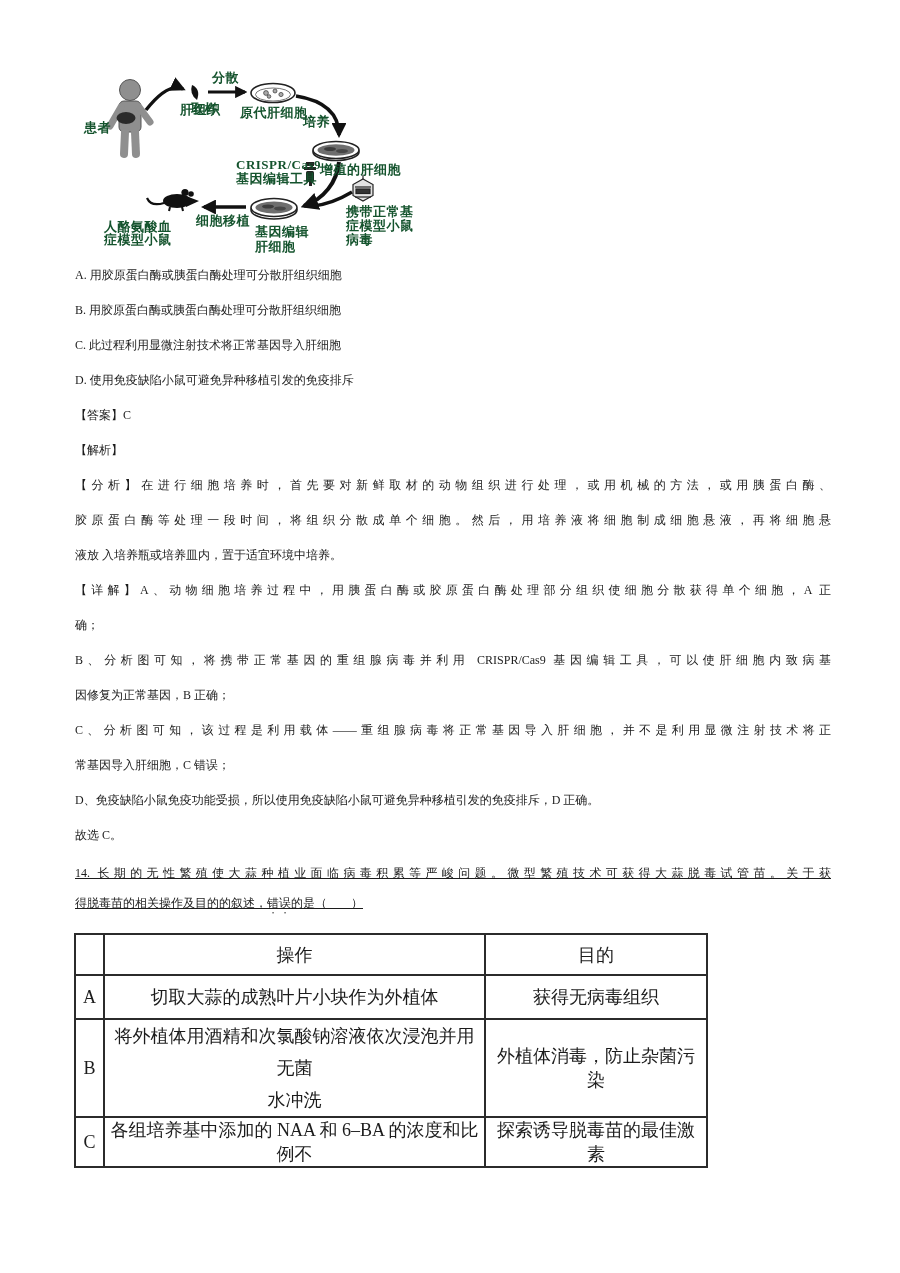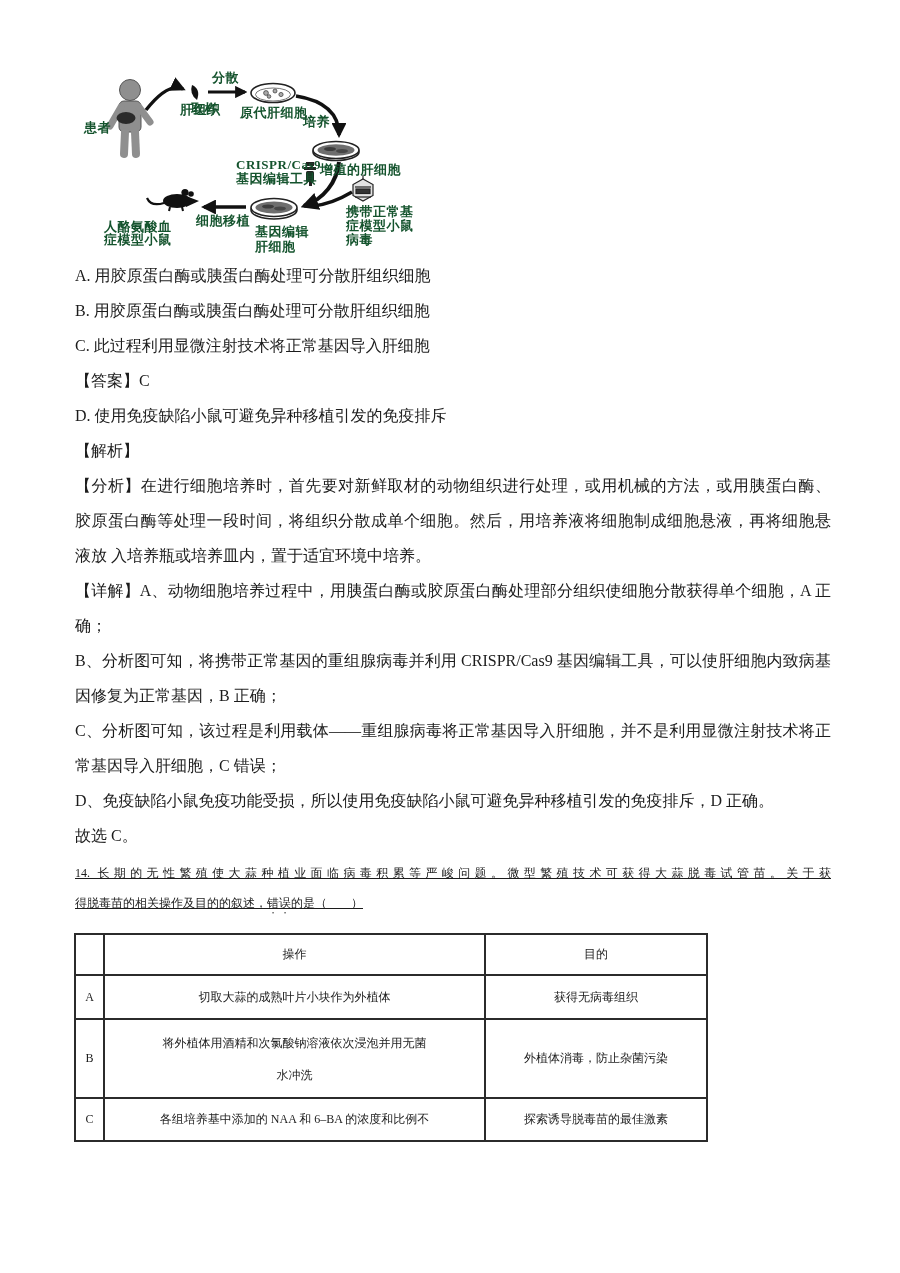--- a/index.html
+++ b/index.html
@@ -6,33 +6,33 @@
   .page{position:relative;width:900px;height:1273px;background:#fff;overflow:hidden;
         font-family:"Liberation Serif","DejaVu Serif",serif;color:#1c1c1c;}
 
   
   .diagram{position:absolute;left:80px;top:60px;width:340px;height:205px;}
   .diagram svg{position:absolute;left:0;top:0;}
   .dlabel{position:absolute;font-size:13px;font-weight:bold;line-height:14px;
           white-space:nowrap;color:#14532d;letter-spacing:0.5px;}
 
   
-  .textblock{position:absolute;left:75px;top:258px;width:756px;font-size:16px;}
+  .textblock{position:absolute;left:75px;top:258px;width:756px;font-size:12px;}
   .tline{height:35px;line-height:35px;white-space:normal;}
   .tline.fill{text-align:justify;text-align-last:justify;}
 
   .q14block{position:absolute;left:75px;top:858px;width:756px;font-size:12px;text-decoration:underline;}
   .qline{height:30px;line-height:30px;}
   .qline.fill{text-align:justify;text-align-last:justify;}
   .emph{-webkit-text-emphasis:filled dot #333;-webkit-text-emphasis-position:under;
         text-emphasis:filled dot #333;text-emphasis-position:under right;}
 
   
   .qtable{position:absolute;left:74px;top:933px;border-collapse:collapse;table-layout:fixed;
-          font-size:12px;color:#1c1c1c;}
+          font-size:18px;color:#1c1c1c;}
   .qtable td,.qtable th{border:2px solid #2b2b2b;text-align:center;vertical-align:middle;
           font-weight:normal;padding:0 4px;}
   .col-letter{width:29px;}
   .col-op{width:381px;}
   .col-purpose{width:222px;}
   .row-head{height:41px;}
   .row-a{height:44px;}
   .row-b{height:79px;}
   .row-c{height:43px;}
   .twoline{line-height:32px;}
@@ -140,22 +140,22 @@
     <div class="dlabel" style="left:175px;top:180px;">肝细胞</div>
     <div class="dlabel" style="left:116px;top:154px;">细胞移植</div>
     <div class="dlabel" style="left:24px;top:160px;">人酪氨酸血</div>
     <div class="dlabel" style="left:24px;top:173px;">症模型小鼠</div>
   </div>
 
   <div class="textblock">
     <div class="tline">A. 用胶原蛋白酶或胰蛋白酶处理可分散肝组织细胞</div>
     <div class="tline">B. 用胶原蛋白酶或胰蛋白酶处理可分散肝组织细胞</div>
     <div class="tline">C. 此过程利用显微注射技术将正常基因导入肝细胞</div>
+    <div class="tline">D. 使用免疫缺陷小鼠可避免异种移植引发的免疫排斥</div>
     <div class="tline">【答案】C</div>
-    <div class="tline">D. 使用免疫缺陷小鼠可避免异种移植引发的免疫排斥</div>
     <div class="tline">【解析】</div>
     <div class="tline fill">【分析】在进行细胞培养时，首先要对新鲜取材的动物组织进行处理，或用机械的方法，或用胰蛋白酶、</div>
     <div class="tline fill">胶原蛋白酶等处理一段时间，将组织分散成单个细胞。然后，用培养液将细胞制成细胞悬液，再将细胞悬</div>
     <div class="tline">液放 入培养瓶或培养皿内，置于适宜环境中培养。</div>
     <div class="tline fill">【详解】A、动物细胞培养过程中，用胰蛋白酶或胶原蛋白酶处理部分组织使细胞分散获得单个细胞，A 正</div>
     <div class="tline">确；</div>
     <div class="tline fill">B、分析图可知，将携带正常基因的重组腺病毒并利用 CRISPR/Cas9 基因编辑工具，可以使肝细胞内致病基</div>
     <div class="tline">因修复为正常基因，B 正确；</div>
     <div class="tline fill">C、分析图可知，该过程是利用载体——重组腺病毒将正常基因导入肝细胞，并不是利用显微注射技术将正</div>
     <div class="tline">常基因导入肝细胞，C 错误；</div>

